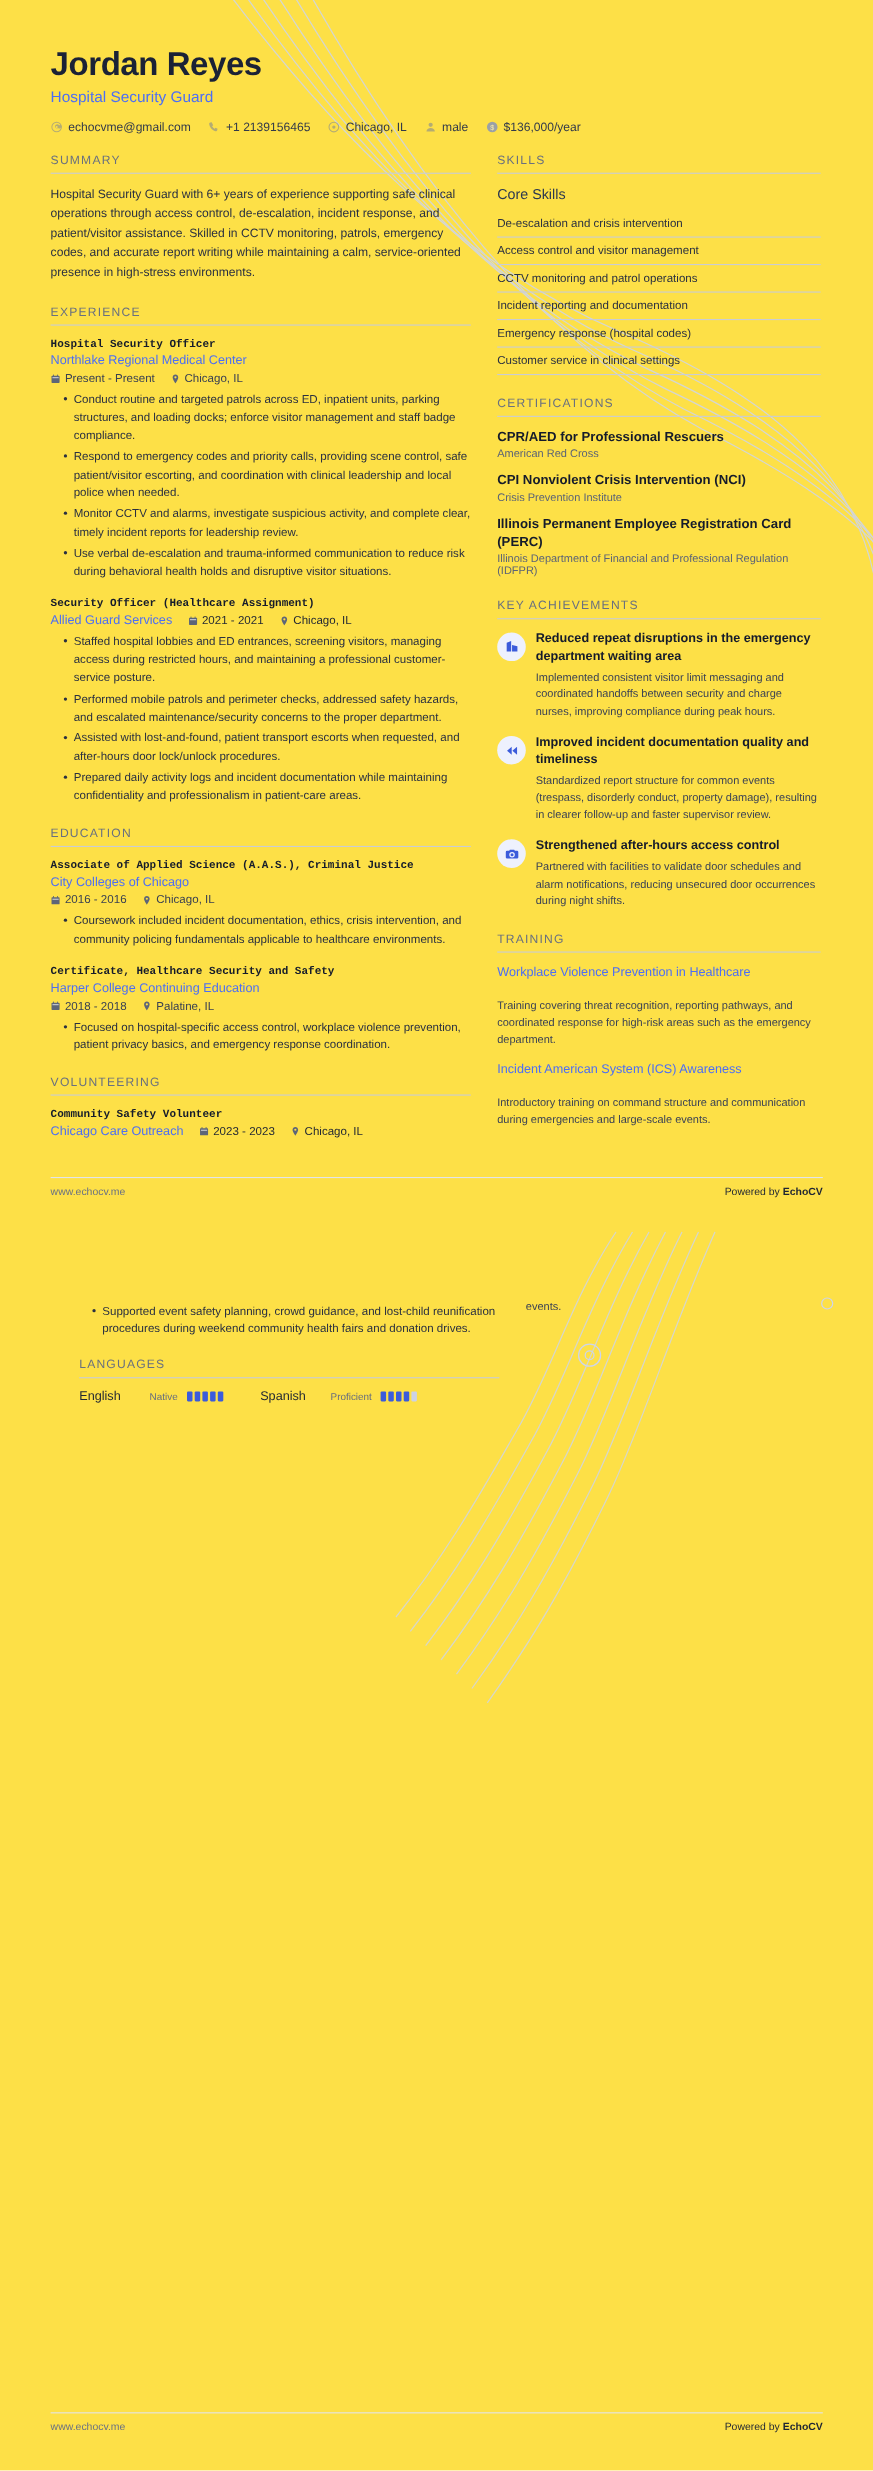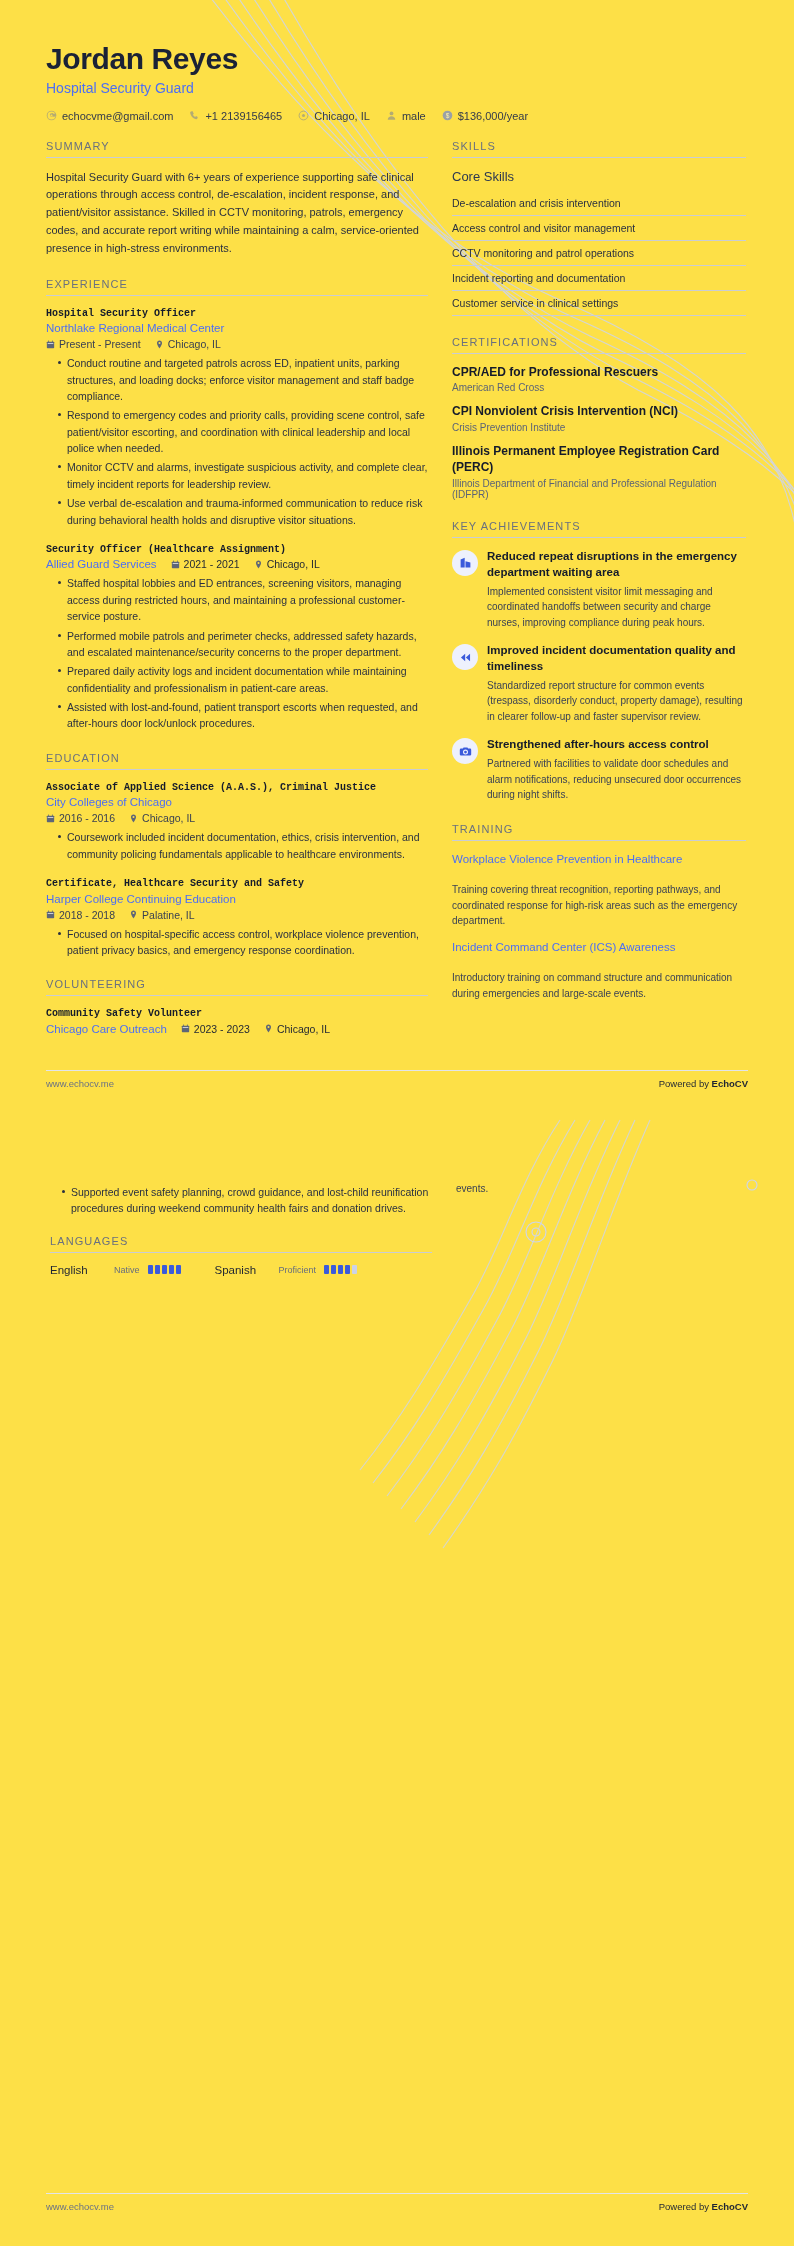--- a/index.html
+++ b/index.html
@@ -240,21 +240,21 @@
     left: 46px; right: 46px;
     bottom: 52px;
     height: 1px;
     background: #e2e4ea;
   }
 
   
   .page2-cols {
     display: flex;
     gap: 24px;
-    padding: 56px 46px 0 50px;
+    padding: 56px 46px 0 72px;
     align-items: flex-start;
   }
 </style>
 </head>
 <body>
 
 <div class="page">
 
   <div class="swirls">
     <svg width="794" height="2246" viewBox="0 0 794 2246" fill="none">
@@ -402,22 +402,22 @@
                     <svg viewBox="0 0 16 16">
                         <path d="M8 1C5.5 1 3.5 3 3.5 5.5 3.5 9 8 15 8 15s4.5-6 4.5-9.5C12.5 3 10.5 1 8 1zm0 6.2a1.8 1.8 0 110-3.6 1.8 1.8 0 010 3.6z"></path>
                       </svg>
                   </span>
                   <span style="font-size:10.5px">Chicago, IL</span>
                 </span>
               </div>
               <ul class="bullets">
                 <li>Staffed hospital lobbies and ED entrances, screening visitors, managing access during restricted hours, and maintaining a professional customer-service posture.</li>
                 <li>Performed mobile patrols and perimeter checks, addressed safety hazards, and escalated maintenance/security concerns to the proper department.</li>
+                <li>Assisted with lost-and-found, patient transport escorts when requested, and after-hours door lock/unlock procedures.</li>
                 <li>Prepared daily activity logs and incident documentation while maintaining confidentiality and professionalism in patient-care areas.</li>
-                <li>Assisted with lost-and-found, patient transport escorts when requested, and after-hours door lock/unlock procedures.</li>
               </ul>
             </div>
           </div>
 
           <div class="section">
             <div class="sec-title">EDUCATION</div>
             <div class="sec-rule"></div>
 
             <div class="entry">
               <div class="entry-title">Associate of Applied Science (A.A.S.), Criminal Justice</div>
@@ -514,20 +514,21 @@
         <div class="col-right">
 
           <div class="section">
             <div class="sec-title">SKILLS</div>
             <div class="sec-rule"></div>
             <div class="core-skills-label">Core Skills</div>
             <div class="skill-row">De-escalation and crisis intervention</div>
             <div class="skill-row">Access control and visitor management</div>
             <div class="skill-row">CCTV monitoring and patrol operations</div>
             <div class="skill-row">Incident reporting and documentation</div>
+            <div class="skill-row">Emergency response (hospital codes)</div>
             <div class="skill-row">Customer service in clinical settings</div>
           </div>
 
           <div class="section">
             <div class="sec-title">CERTIFICATIONS</div>
             <div class="sec-rule"></div>
             <div class="cert">
               <div class="cert-name">CPR/AED for Professional Rescuers</div>
               <div class="cert-issuer">American Red Cross</div>
             </div>
@@ -583,21 +584,21 @@
           </div>
 
           <div class="section">
             <div class="sec-title">TRAINING</div>
             <div class="sec-rule"></div>
             <div class="training">
               <div class="training-title">Workplace Violence Prevention in Healthcare</div>
               <div class="training-desc">Training covering threat recognition, reporting pathways, and coordinated response for high-risk areas such as the emergency department.</div>
             </div>
             <div class="training">
-              <div class="training-title">Incident Command Center (ICS) Awareness</div>
+              <div class="training-title">Incident American System (ICS) Awareness</div>
               <div class="training-desc">Introductory training on command structure and communication during emergencies and large-scale events.</div>
             </div>
           </div>
 
         </div>
       </div>
 
       <div class="footer-rule"></div>
       <div class="footer">
         <span>www.echocv.me</span>

